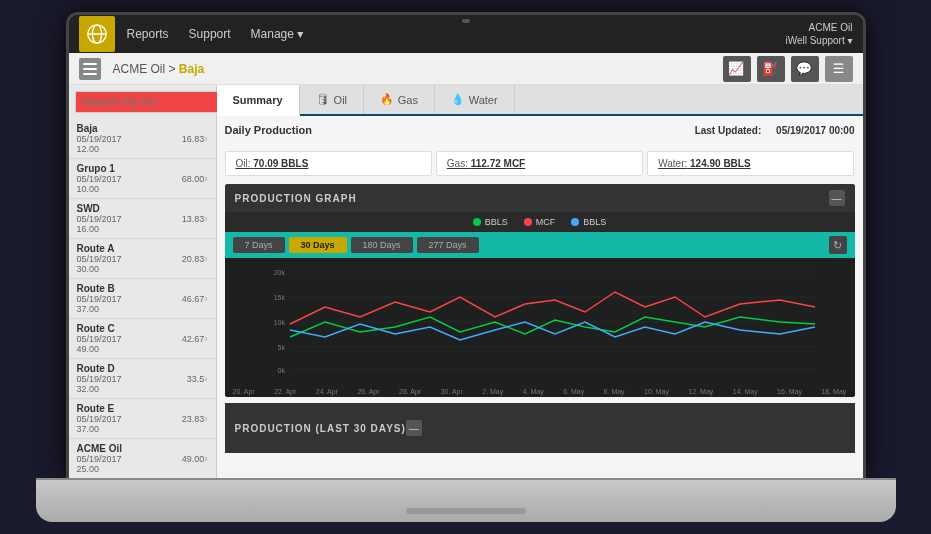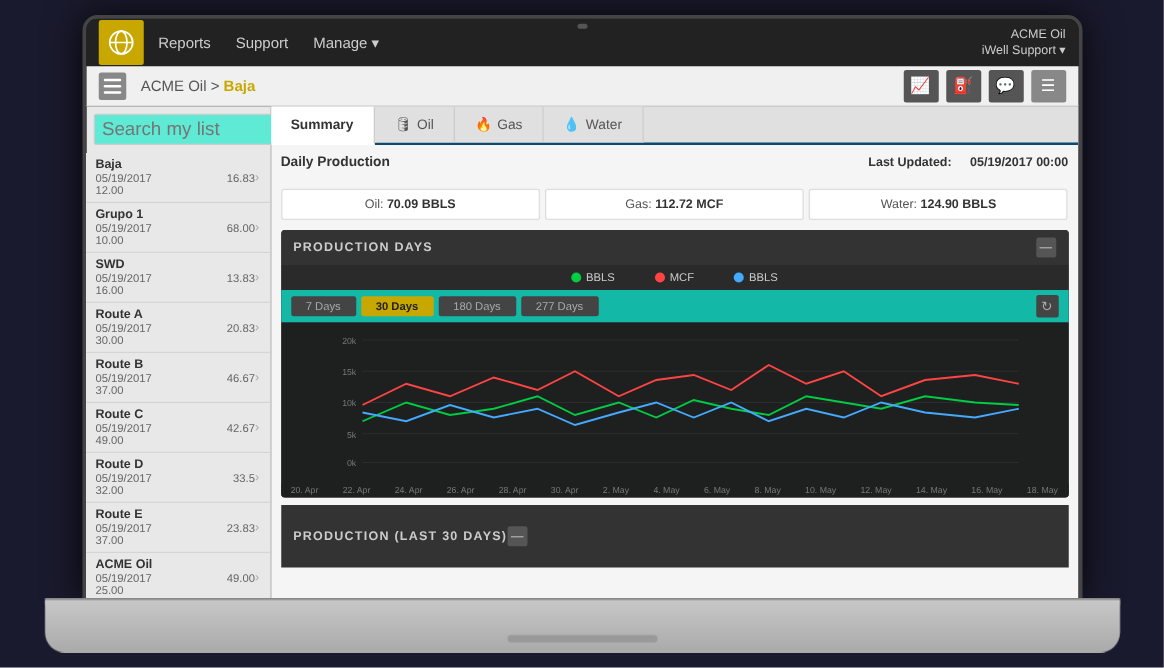--- a/index.html
+++ b/index.html
@@ -168,24 +168,24 @@
       border-right: 1px solid #ccc;
     }
     .search-bar {
       padding: 6px;
       display: flex;
       gap: 4px;
     }
     .search-input {
       flex: 1;
       padding: 3px 6px;
-      font-size: 15px;
+      font-size: 12px;
       border: 1px solid #ccc;
       border-radius: 2px;
-      background: #5eead4;
+      background: #ef4444;
       color: #333;
     }
     .search-btn {
       width: 22px; height: 22px;
       background: #666;
       border: none;
       border-radius: 2px;
       color: white;
       font-size: 11px;
       cursor: pointer;
@@ -296,22 +296,22 @@
       gap: 4px;
       margin-bottom: 8px;
     }
     .prod-value-box {
       flex: 1;
       background: white;
       border: 1px solid #ddd;
       padding: 6px 10px;
       font-size: 10px;
       color: #333;
-      text-align: center;
-      border-radius: 2px;
+      border-radius: 2px;
+      text-decoration: underline;
     }
     .prod-value-box .label { color: #555; }
     .prod-value-box .value { font-weight: bold; }
 
     
     .graph-section {
       background: #2a2a2a;
       border-radius: 3px;
       overflow: hidden;
     }
@@ -333,21 +333,21 @@
       background: #555;
       border-radius: 2px;
       display: flex; align-items: center; justify-content: center;
       cursor: pointer;
       color: #ccc; font-size: 10px;
     }
 
     .legend-bar {
       display: flex;
       justify-content: center;
-      gap: 32px;
+      gap: 16px;
       padding: 5px 0;
       background: #2a2a2a;
     }
     .legend-item {
       display: flex; align-items: center; gap: 4px;
       font-size: 9px; color: #ccc;
     }
     .legend-dot {
       width: 8px; height: 8px; border-radius: 50%;
     }
@@ -634,21 +634,21 @@
                 <span class="value">112.72 MCF</span>
               </div>
               <div class="prod-value-box">
                 <span class="label">Water:</span>
                 <span class="value">124.90 BBLS</span>
               </div>
             </div>
 
             <div class="graph-section">
               <div class="graph-header">
-                <span class="graph-title">PRODUCTION DAYS</span>
+                <span class="graph-title">PRODUCTION GRAPH</span>
                 <div class="graph-minimize">—</div>
               </div>
               <div class="legend-bar">
                 <div class="legend-item">
                   <div class="legend-dot" style="background:#00cc44;"></div>
                   <span>BBLS</span>
                 </div>
                 <div class="legend-item">
                   <div class="legend-dot" style="background:#ff4444;"></div>
                   <span>MCF</span>

